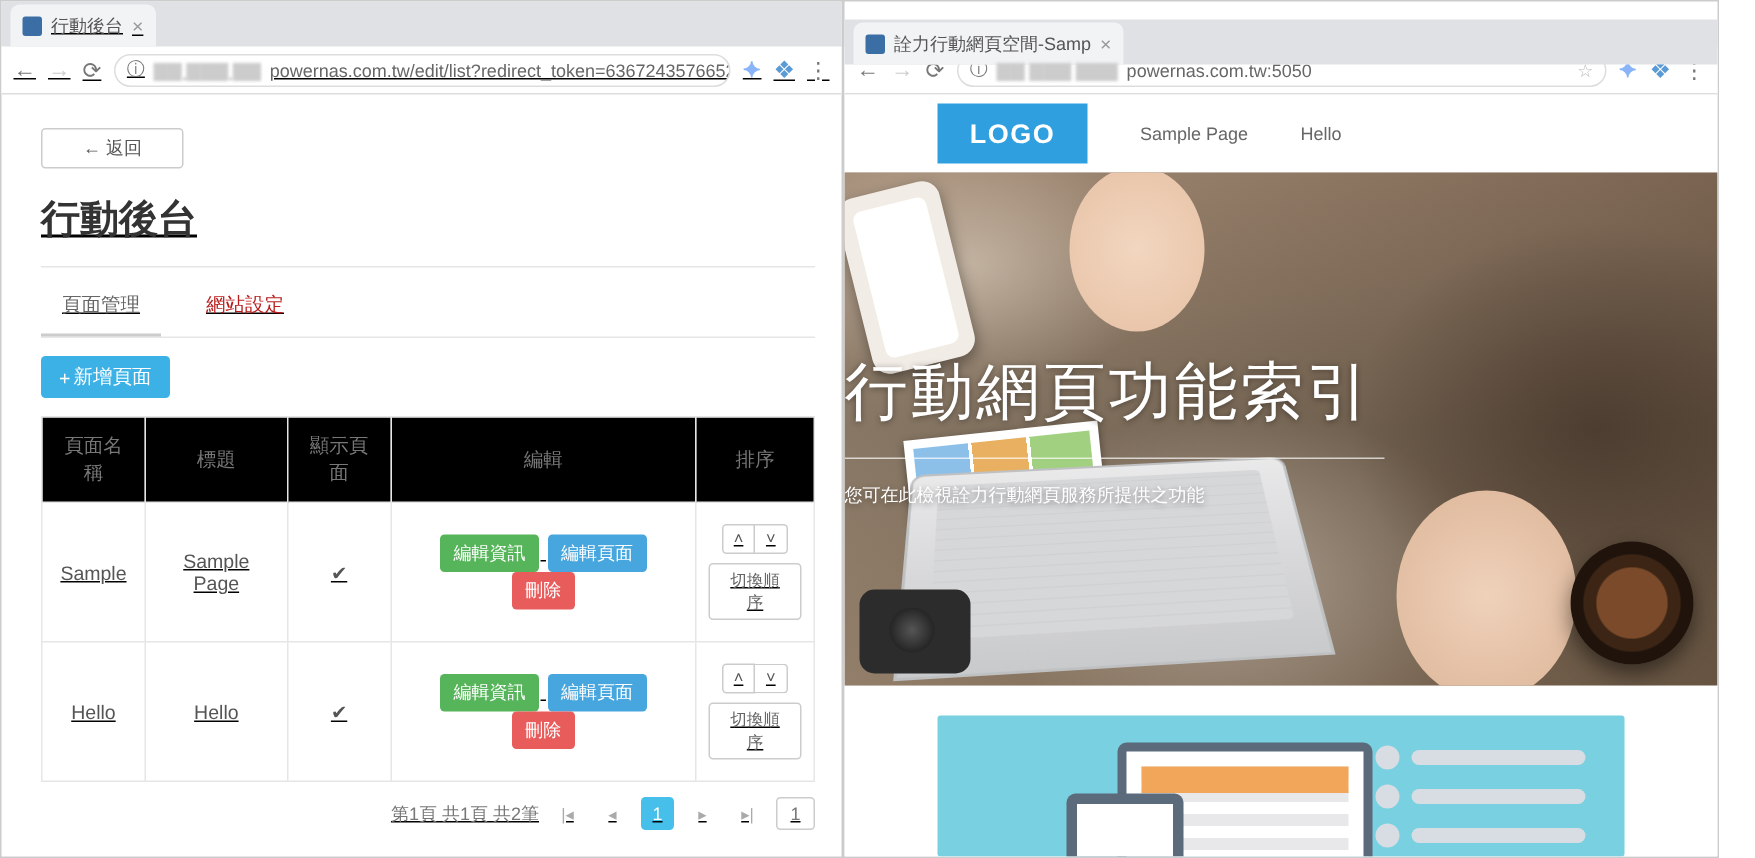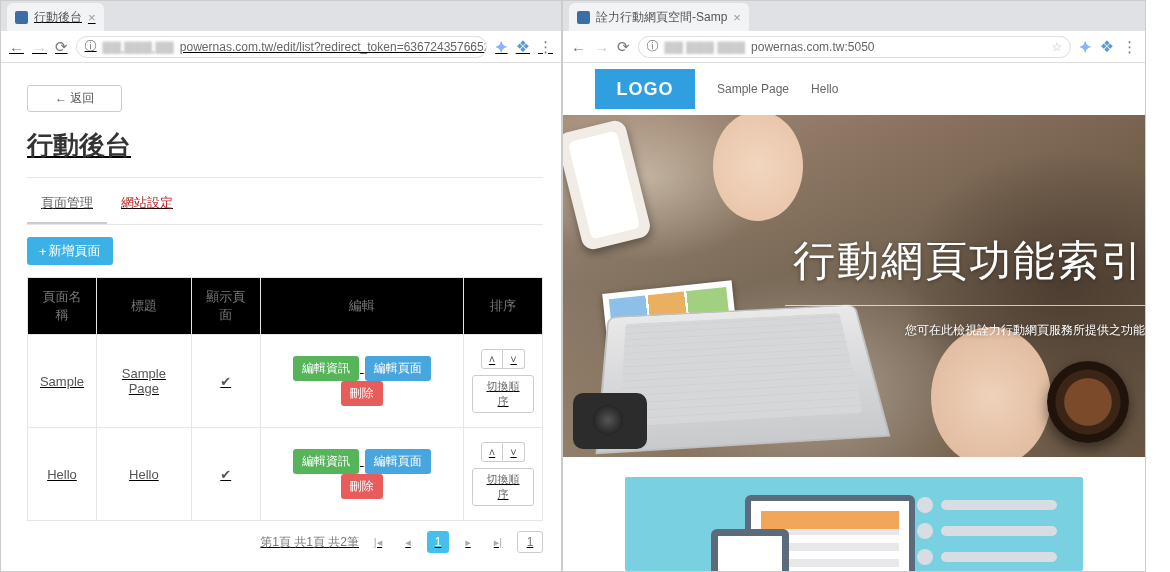--- a/index.html
+++ b/index.html
@@ -20,21 +20,21 @@
   .nav-icn { color: #777; font-size: 15px; }
   .addr { flex: 1; height: 22px; border: 1px solid #ddd; border-radius: 12px; display: flex; align-items: center; padding: 0 8px; font-size: 12px; color: #666; gap: 6px; overflow: hidden; white-space: nowrap; }
   .addr .info { color: #777; }
   .addr .blur { color: #ccc; filter: blur(1px); }
 
   
   .lcontent { flex: 1; overflow: auto; padding: 22px 18px 40px 26px; color: #333; }
   .backbtn { border: 1px solid #ccc; border-radius: 3px; padding: 4px 27px; font-size: 12px; color: #555; background: #fff; display: inline-block; }
   h1.pgtitle { font-size: 26px; font-weight: 700; margin: 16px 0 14px; }
   .hr { border-top: 1px solid #e6e6e6; margin-bottom: 6px; }
-  .tabs { display: flex; border-bottom: 1px solid #e6e6e6; }
+  .tabs { display: flex; border-bottom: 1px solid #e6e6e6; gap: 16px; }
   .tabs .t { padding: 10px 14px; font-size: 13px; color: #666; border-bottom: 2px solid transparent; }
   .tabs .t.active { color: #666; border-bottom-color: #ccc; }
   .tabs .t.link { color: #b91c1c; }
   .addbtn { margin: 12px 0; display: inline-flex; align-items: center; background: #3cb1e6; color: #fff; font-size: 13px; padding: 5px 12px; border-radius: 3px; gap: 2px; }
   table.grid { width: 100%; border-collapse: collapse; font-size: 13px; }
   table.grid th, table.grid td { border: 1px solid #e6e6e6; padding: 14px 8px; text-align: center; color: #555; }
   table.grid th { background: #000000; font-weight: 400; color: #777; padding: 10px 8px; }
   .bpill { display: inline-block; color: #fff; font-size: 12px; padding: 4px 9px; border-radius: 3px; margin: 0 1px; }
   .bg-green { background: #56b55a; }
   .bg-blue { background: #48a6de; }
@@ -46,21 +46,21 @@
   .updn span:last-child { border-radius: 0 3px 3px 0; border-left: none; }
   .switchbtn { border: 1px solid #ccc; border-radius: 3px; padding: 3px 8px; font-size: 11px; color: #666; }
   .pager { display: flex; align-items: center; justify-content: flex-end; gap: 8px; margin-top: 10px; font-size: 12px; color: #777; }
   .pager .picn, .pager .pgnum, .pager .pgin { width: 22px; height: 22px; display: flex; align-items: center; justify-content: center; border-radius: 3px; }
   .pager .picn { color: #aaa; font-size: 11px; }
   .pager .pgnum { background: #46c0ea; color: #fff; }
   .pager .pgin { border: 1px solid #ccc; font-size: 12px; width: 26px; }
 
   
   .rcontent { flex: 1; overflow: hidden; display: flex; flex-direction: column; }
-  .hdrbar { height: 52px; background: #fff; display: flex; align-items: center; padding-left: 32px; gap: 22px; }
+  .hdrbar { height: 52px; background: #fff; display: flex; align-items: center; padding-left: 62px; gap: 35px; }
   .logo { width: 100px; height: 40px; background: #2f9fe0; color: #fff; display: flex; align-items: center; justify-content: center; font-weight: 700; letter-spacing: 1px; font-size: 18px; }
   .navlink { font-size: 12px; color: #666; }
   .hero { position: relative; height: 342px; background: linear-gradient(180deg,#8a6e58 0%, #6b5a48 50%, #8e7760 100%); overflow: hidden; }
   .hero::before { content:""; position:absolute; inset:0;
     background:
       radial-gradient(ellipse 250px 210px at 86% 50%, rgba(60,45,35,.6), transparent 65%),
       radial-gradient(ellipse 220px 140px at 14% 18%, rgba(250,240,225,.45), transparent 60%),
       radial-gradient(ellipse 260px 180px at 45% 80%, rgba(210,200,190,.5), transparent 65%),
       linear-gradient(130deg, rgba(215,200,180,.35), rgba(70,55,40,.55));
   }
@@ -72,21 +72,21 @@
   .camera { position:absolute; left:10px; bottom:8px; width:74px; height:56px; background:#2c2c2c; border-radius:10px; }
   .camera::after{content:"";position:absolute;left:20px;top:12px;width:30px;height:30px;border-radius:50%;background:radial-gradient(circle,#555,#111);}
   .cup { position:absolute; right:16px; bottom:14px; width:82px; height:82px; border-radius:50%; background:radial-gradient(circle,#7a4a2a 0 40%,#3c2514 42% 55%,#1f130b 57%); box-shadow:0 6px 14px rgba(0,0,0,.5);}
   .photos { position:absolute; left:42px; top:172px; width:130px; height:60px; background:#fff; transform:rotate(-6deg); box-shadow:0 2px 6px rgba(0,0,0,.4);}
   .photos::before{content:"";position:absolute;inset:6px;background:
      linear-gradient(90deg,#8cc0e8 0 31%,#fff 31% 33%,#e8b060 33% 64%,#fff 64% 66%,#a0d080 66%);}
   .phone { position:absolute; left:6px; top:10px; width:70px; height:120px; background:#f1ece5; border-radius:12px; transform:rotate(-14deg); box-shadow:0 4px 10px rgba(0,0,0,.4);}
   .phone::after{content:"";position:absolute;inset:10px;border-radius:6px;background:#fff;}
   .handL{position:absolute;left:150px;top:-4px;width:90px;height:110px;border-radius:50%;background:radial-gradient(circle,#f2d6bf,#e6c1a5);}
   .handR{position:absolute;right:94px;bottom:-10px;width:120px;height:140px;border-radius:50%;background:radial-gradient(circle,#efd1ba,#dcb598);}
-  .hero-txt { position: absolute; inset: 0; display: flex; flex-direction: column; align-items: flex-end; justify-content: center; gap: 16px; color: #fff; text-shadow: 0 1px 4px rgba(0,0,0,.4); }
+  .hero-txt { position: absolute; inset: 0; display: flex; flex-direction: column; align-items: flex-start; justify-content: center; gap: 16px; color: #fff; text-shadow: 0 1px 4px rgba(0,0,0,.4); }
   .hero-txt .big { font-size: 42px; font-weight: 300; letter-spacing: 2px; }
   .hero-txt .line { width: 360px; height: 1px; background: rgba(255,255,255,.7); }
   .hero-txt .sub { font-size: 12px; }
 
   .teaser { flex: 1; background: #fff; padding: 20px 62px 0; }
   .teasercard { width: 100%; height: 100%; background: #79d0e0; border-radius: 2px; position: relative; overflow: hidden; }
   .monitor { position:absolute; left:120px; top:18px; width:170px; height:110px; background:#fff; border:6px solid #5b6b7b; border-radius:6px;}
   .monitor::after{content:"";position:absolute;inset:10px;background:
     linear-gradient(180deg,#f2a65a 0 18px,transparent 18px),
     repeating-linear-gradient(180deg,#e8e8eb 0 8px,transparent 8px 16px);}
@@ -198,21 +198,21 @@
       <span class="pgnum">1</span>
       <span class="picn">▸</span>
       <span class="picn">▸|</span>
       <span class="pgin">1</span>
     </div>
   </div>
 </div>
 
 <div class="window right">
   <div style="position:relative">
-    <div class="tabstrip" style="top:0">
+    <div class="tabstrip" style="top:12px">
       <div class="tab">
         <span class="favicon"></span>
         <span>詮力行動網頁空間-Samp</span>
         <span class="close">×</span>
       </div>
 
     </div>
   </div>
   <div class="addrbar">
     <span class="nav-icn">←</span>

